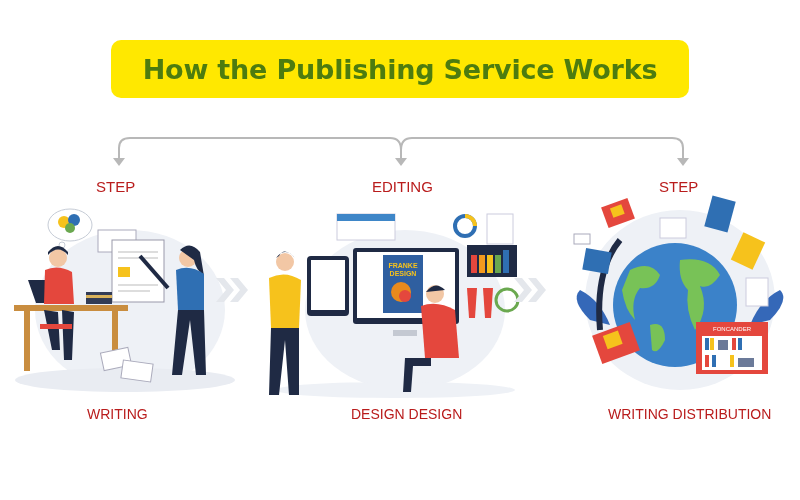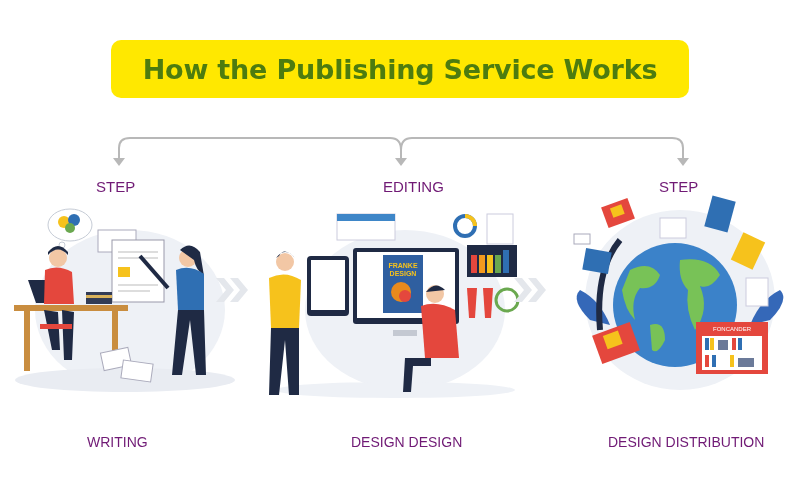--- a/index.html
+++ b/index.html
@@ -1,22 +1,22 @@
 <!DOCTYPE html>
 <html><head>
 <meta charset="utf-8">
 <style>
   html, body { margin:0; padding:0; }
   body { width:800px; height:500px; background:#ffffff; position:relative; overflow:hidden; font-family:"Liberation Sans", sans-serif; }
   .title-banner { position:absolute; left:111px; top:40px; width:578px; height:58px; background:#ffe800; border-radius:10px; display:flex; align-items:center; justify-content:center; }
   .title-text { font-family:"DejaVu Sans", sans-serif; font-weight:bold; font-size:27px; color:#4d7c0f; letter-spacing:-0.2px; }
   .connector { position:absolute; left:0; top:0; }
-  .label { position:absolute; font-family:"Liberation Sans", sans-serif; color:#701a75;text-align:center; }
+  .label { position:absolute; font-family:"Liberation Sans", sans-serif; color:#b91c1c;text-align:center; }
   .step-label { font-size:15px; font-weight:normal; top:178px; }
-  .bottom-label { font-size:14px; top:434px; }
+  .bottom-label { font-size:14px; top:406px; }
   .scene { position:absolute; }
   .chev { position:absolute; }
 </style>
 </head>
 <body>
 
 <div class="title-banner">
   <span class="title-text">How the Publishing Service Works</span>
 </div>
 
@@ -26,21 +26,21 @@
     <line x1="401" y1="150" x2="401" y2="160"></line>
   </g>
   <g fill="#b8b8b8">
     <path d="M113 158 L125 158 L119 166 Z"></path>
     <path d="M395 158 L407 158 L401 166 Z"></path>
     <path d="M677 158 L689 158 L683 166 Z"></path>
   </g>
 </svg>
 
 <div class="label step-label" style="left:96px;">STEP</div>
-<div class="label step-label" style="left:372px;margin-left:11px;">EDITING</div>
+<div class="label step-label" style="left:372px;">EDITING</div>
 <div class="label step-label" style="left:659px;">STEP</div>
 
 <svg class="scene" style="left:0;top:200px;" width="250" height="200">
   <ellipse cx="130" cy="110" rx="95" ry="80" fill="#eef1f6"></ellipse>
   <ellipse cx="125" cy="180" rx="110" ry="12" fill="#e9ecf2"></ellipse>
 
   <ellipse cx="70" cy="25" rx="22" ry="16" fill="#fff" stroke="#c6ccd6"></ellipse>
   <circle cx="64" cy="22" r="6" fill="#f6c21c"></circle>
     <circle cx="74" cy="20" r="6" fill="#2f6fb3"></circle>
     <circle cx="70" cy="28" r="5" fill="#6aa84f"></circle>
@@ -163,13 +163,13 @@
       <rect x="178" y="148" width="4" height="12" fill="#2f6fb3"></rect>
       <rect x="145" y="165" width="4" height="12" fill="#e4473d"></rect>
       <rect x="152" y="165" width="4" height="12" fill="#2f6fb3"></rect>
       <rect x="170" y="165" width="4" height="12" fill="#f6c21c"></rect>
       <rect x="178" y="168" width="16" height="9" fill="#6b7a99"></rect>
     </g>
 </svg>
 
 <div class="label bottom-label" style="left:87px;">WRITING</div>
 <div class="label bottom-label" style="left:351px;">DESIGN DESIGN</div>
-<div class="label bottom-label" style="left:608px;">DESIGN DISTRIBUTION</div>
+<div class="label bottom-label" style="left:608px;">WRITING DISTRIBUTION</div>
 
 </body></html>

